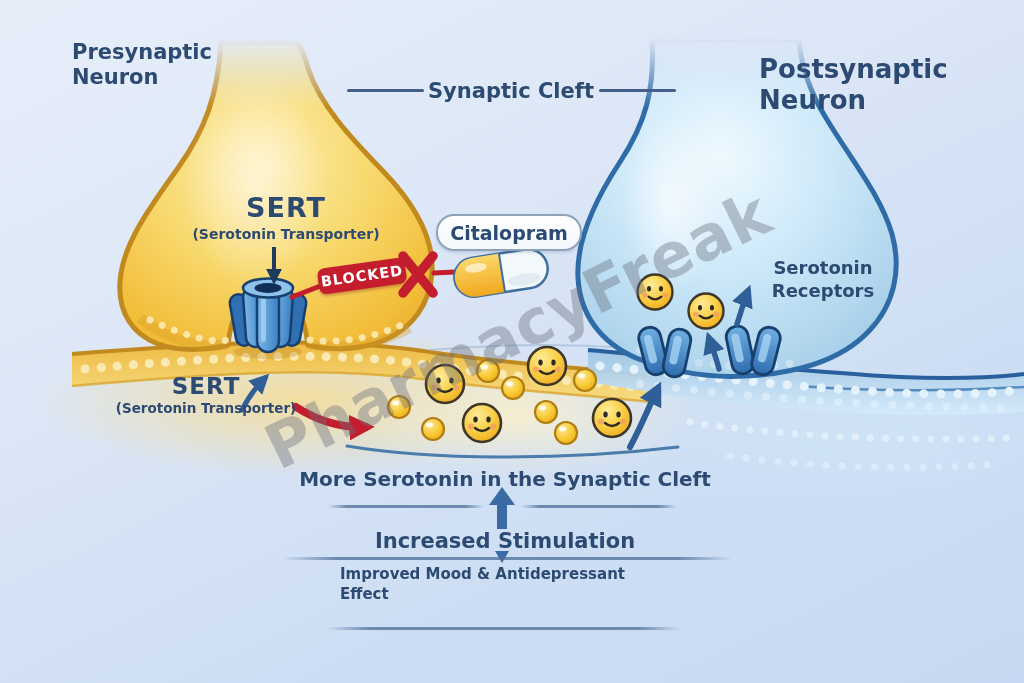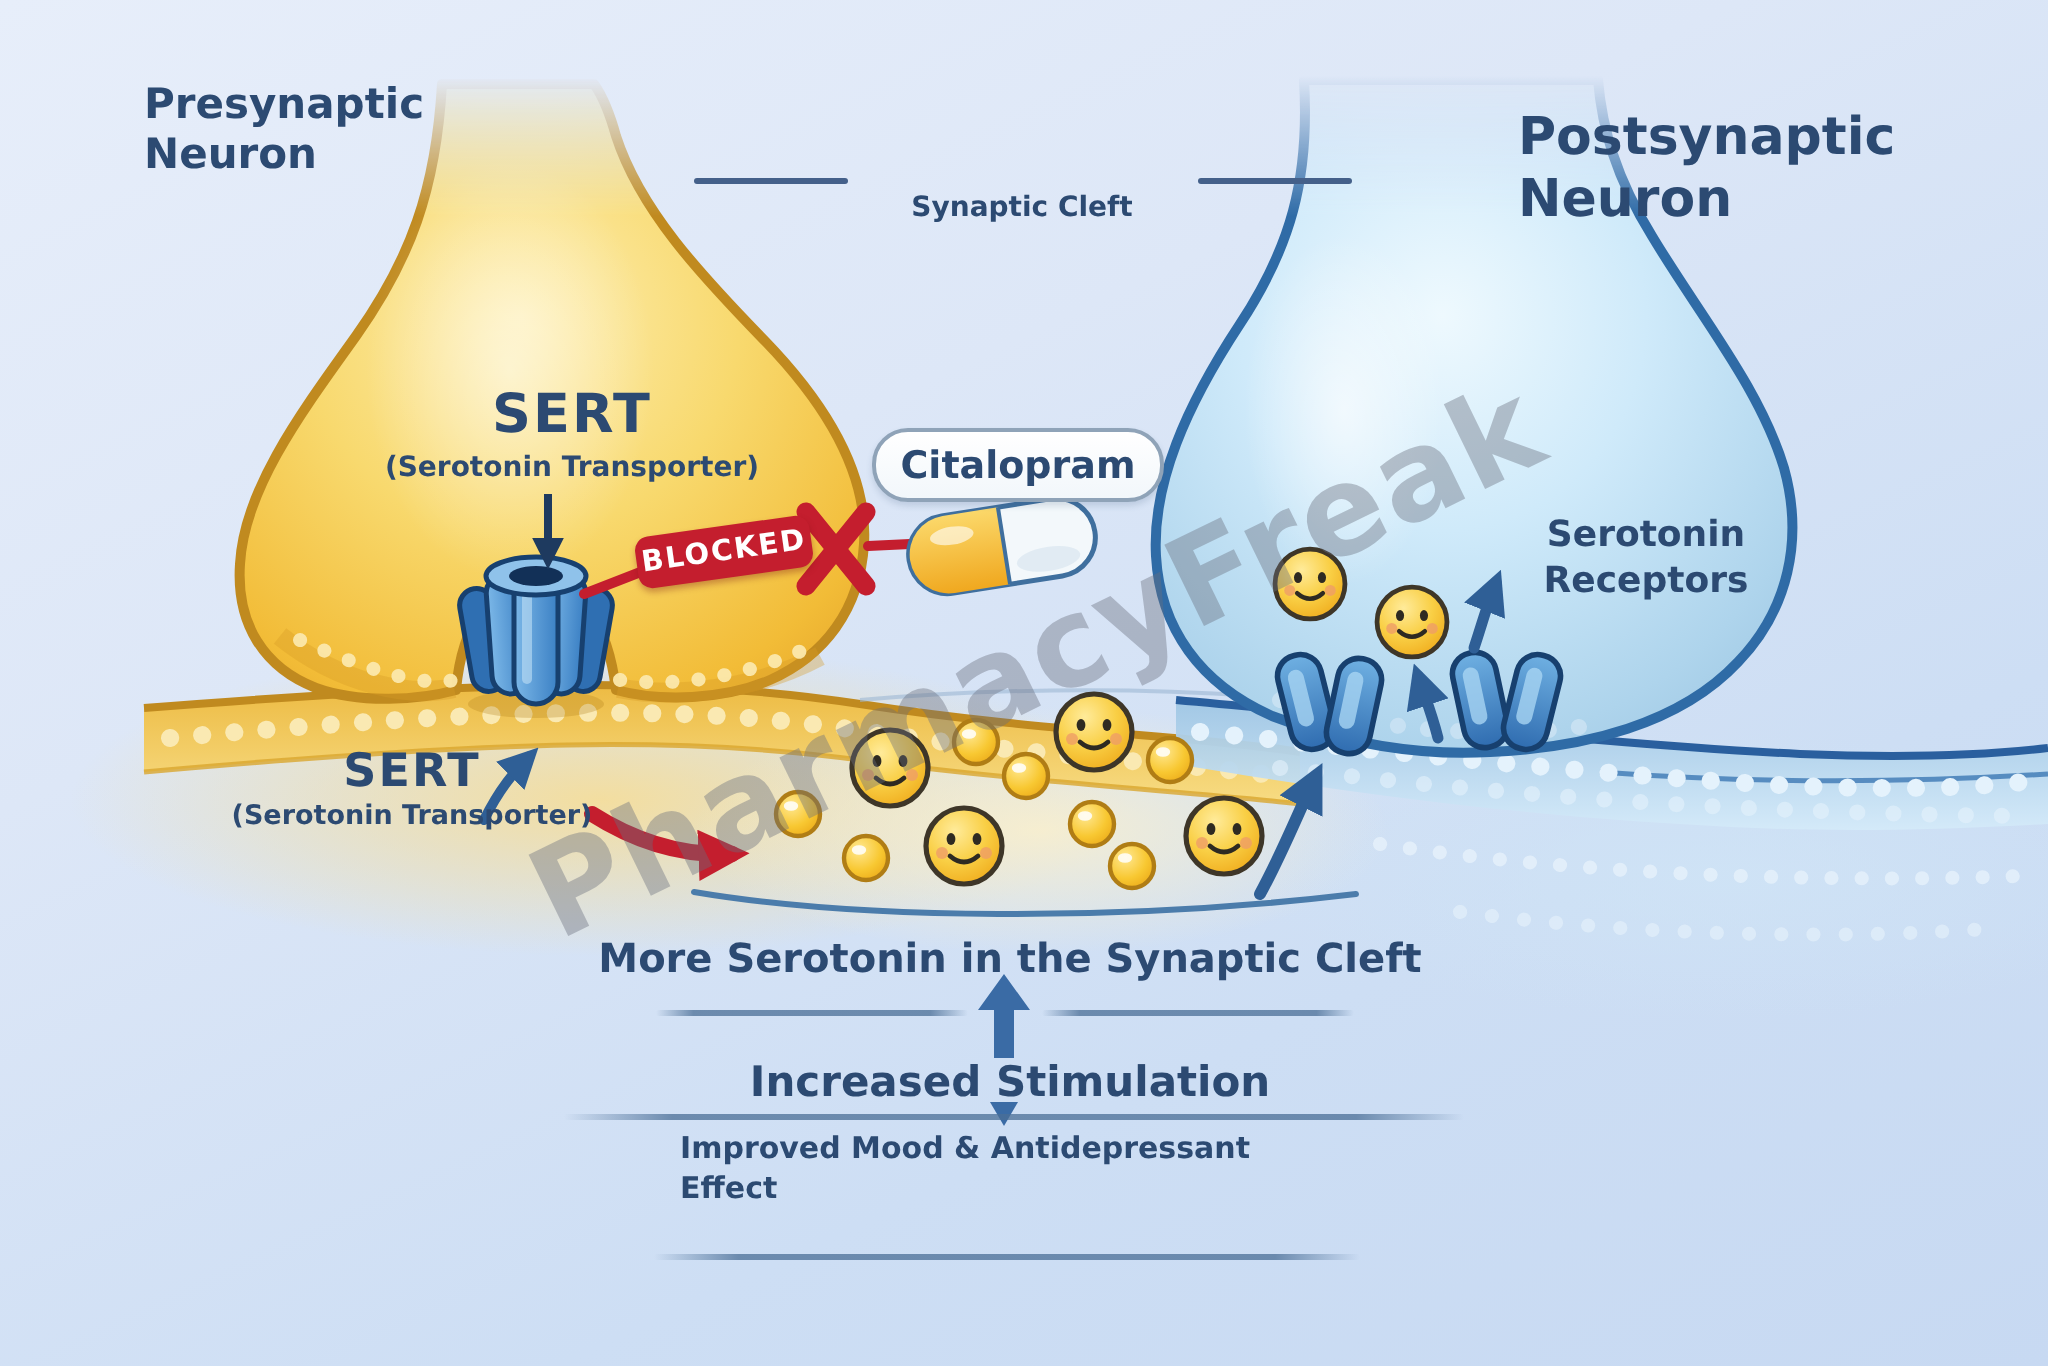--- a/index.html
+++ b/index.html
@@ -7,21 +7,21 @@
     position:relative;width:1024px;height:683px;overflow:hidden;
     background:linear-gradient(155deg,#e7eefa 0%,#dde7f7 35%,#cddef4 70%,#c7d9f2 100%);
     font-family:"DejaVu Sans","Liberation Sans",sans-serif;
   }
   .stage svg.art{position:absolute;left:0;top:0;}
   .lbl{
     position:absolute;font-weight:bold;color:var(--navy-text,#2c4a72);
     text-align:left;transform:translateX(-50%);line-height:1.18;
   }
   #lbl-pre{left:152px;top:40px;font-size:21px;width:160px;}
-  #lbl-cleft{left:511px;top:96px;font-size:14px;white-space:nowrap;}
+  #lbl-cleft{left:511px;top:79px;font-size:21px;white-space:nowrap;}
   #lbl-post{left:849px;top:54px;font-size:26px;width:180px;}
   .cleft-dash{position:absolute;height:3px;background:#44608a;border-radius:2px;top:89px;}
   #dash-l{left:347px;width:77px;}
   #dash-r{left:599px;width:77px;}
   #sert-top-name{left:286px;top:192px;font-size:27px;letter-spacing:1px;}
   #sert-top-full{left:286px;top:226px;font-size:14px;font-weight:600;white-space:nowrap;}
   #sert-bot-name{left:206px;top:373px;font-size:23px;letter-spacing:1px;}
   #sert-bot-full{left:206px;top:401px;font-size:13.5px;font-weight:600;white-space:nowrap;}
   #drug-bubble{
     position:absolute;left:436px;top:214px;width:142px;height:33px;

